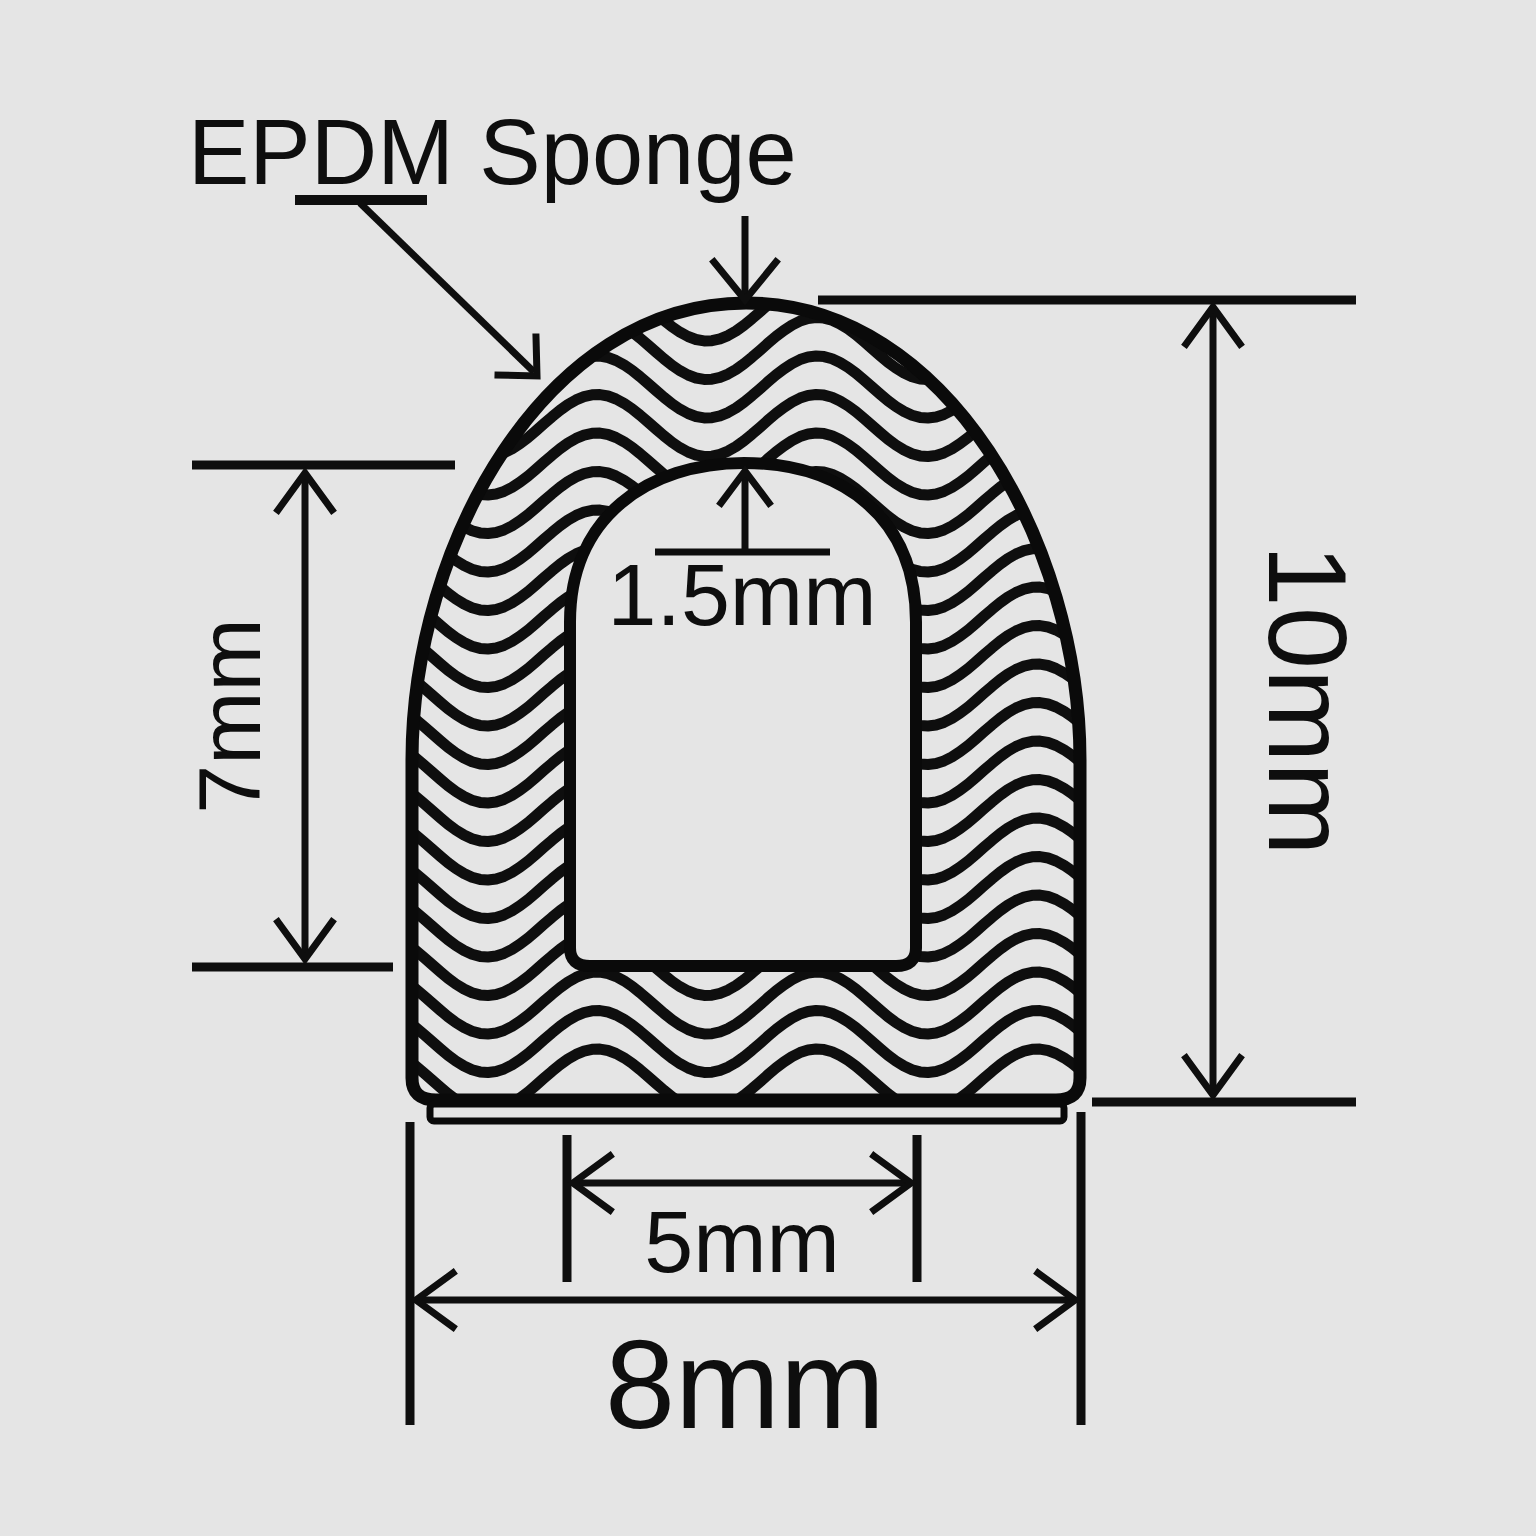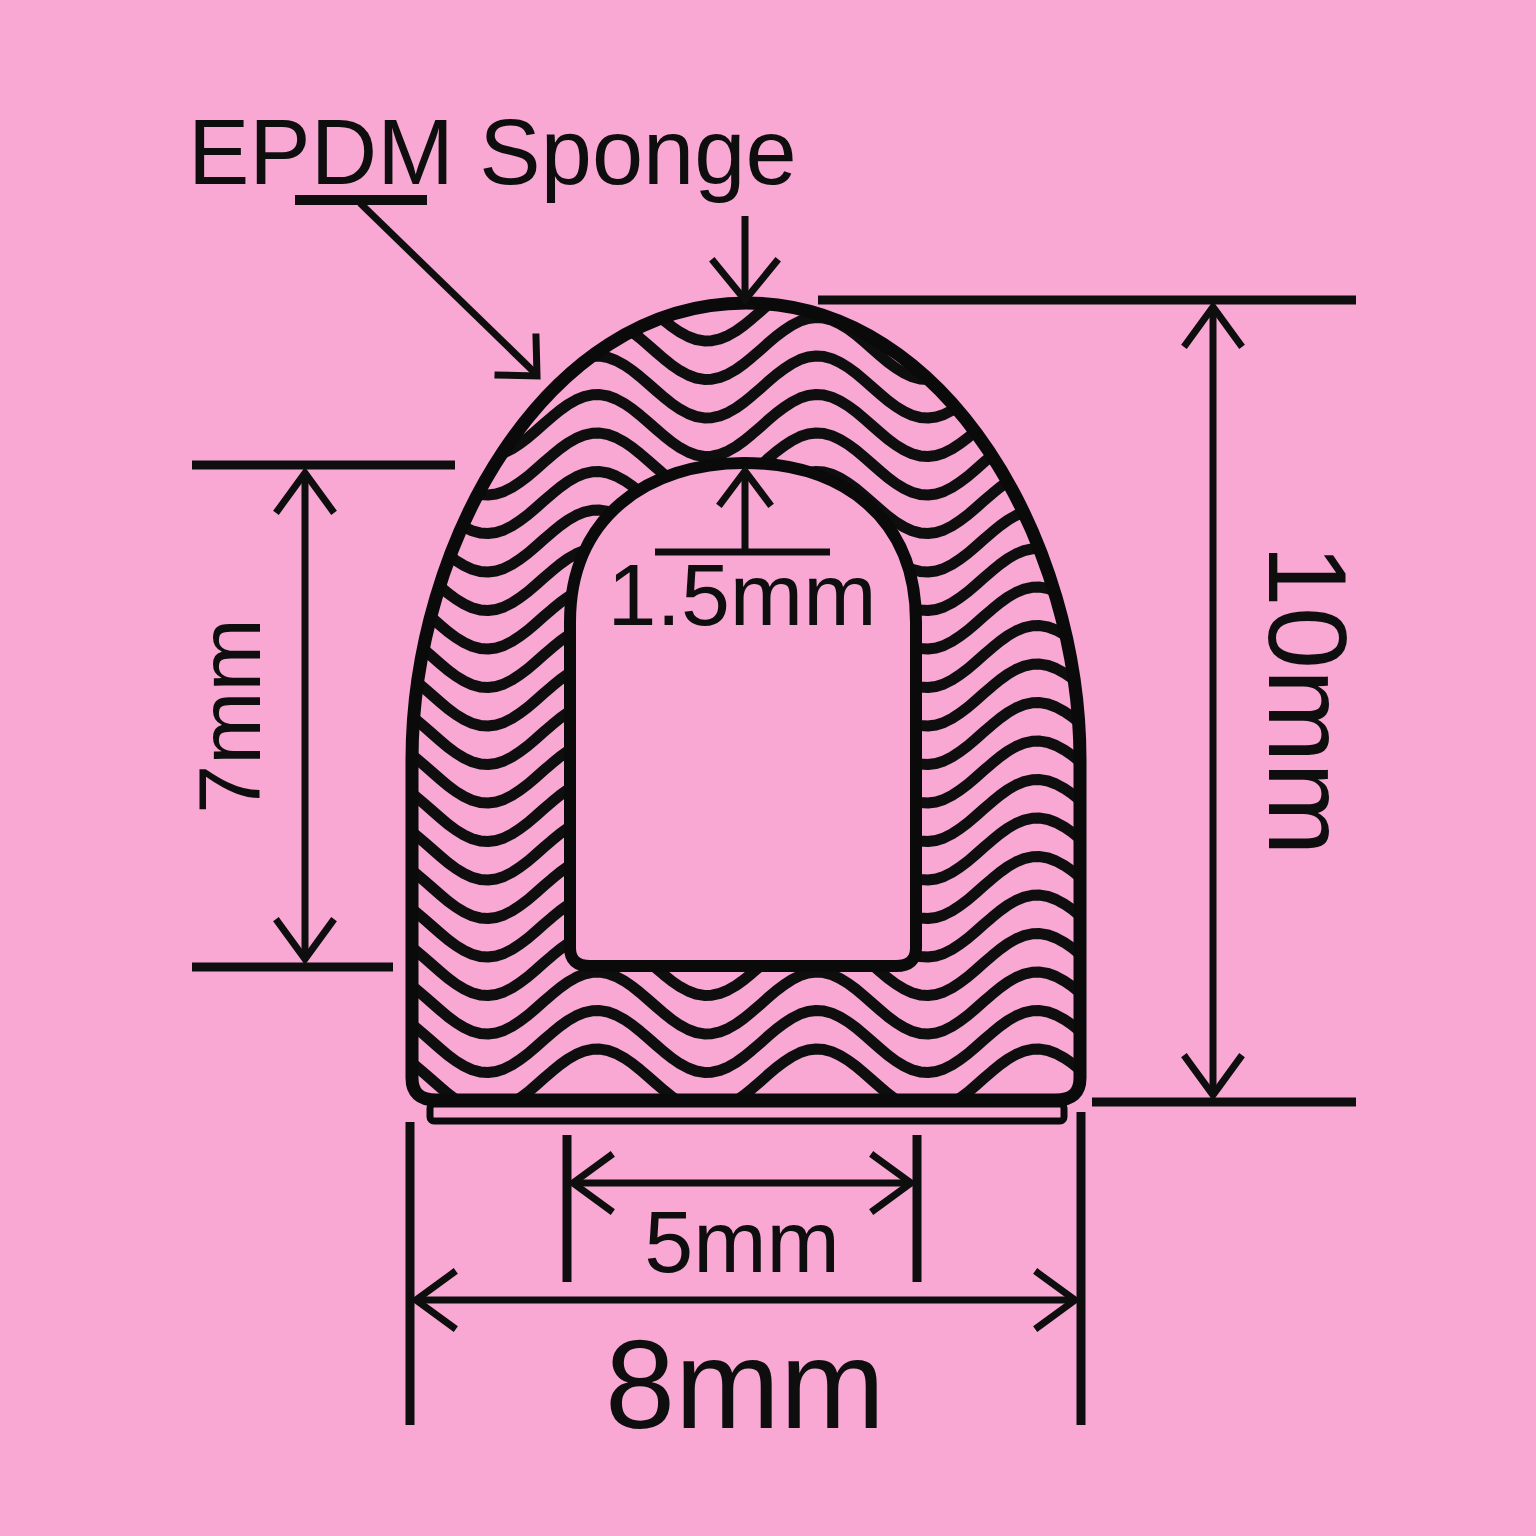--- a/index.html
+++ b/index.html
@@ -5,21 +5,21 @@
   html, body {
     margin: 0;
     padding: 0;
     background: #ffffff;
     font-family: "Liberation Sans", sans-serif;
   }
   .stage {
     width: 1536px;
     height: 1536px;
     position: relative;
-    background: #f9a8d4;
+    background: #e5e5e5;
     overflow: hidden;
   }
   svg { display: block; }
   text {
     font-family: "Liberation Sans", sans-serif;
     fill: #0e0e0e;
   }
   .dim-text   { font-size: 88px; }
   .dim-text-lg{ font-size: 126px; }
   .dim-text-v { font-size: 112px; }

